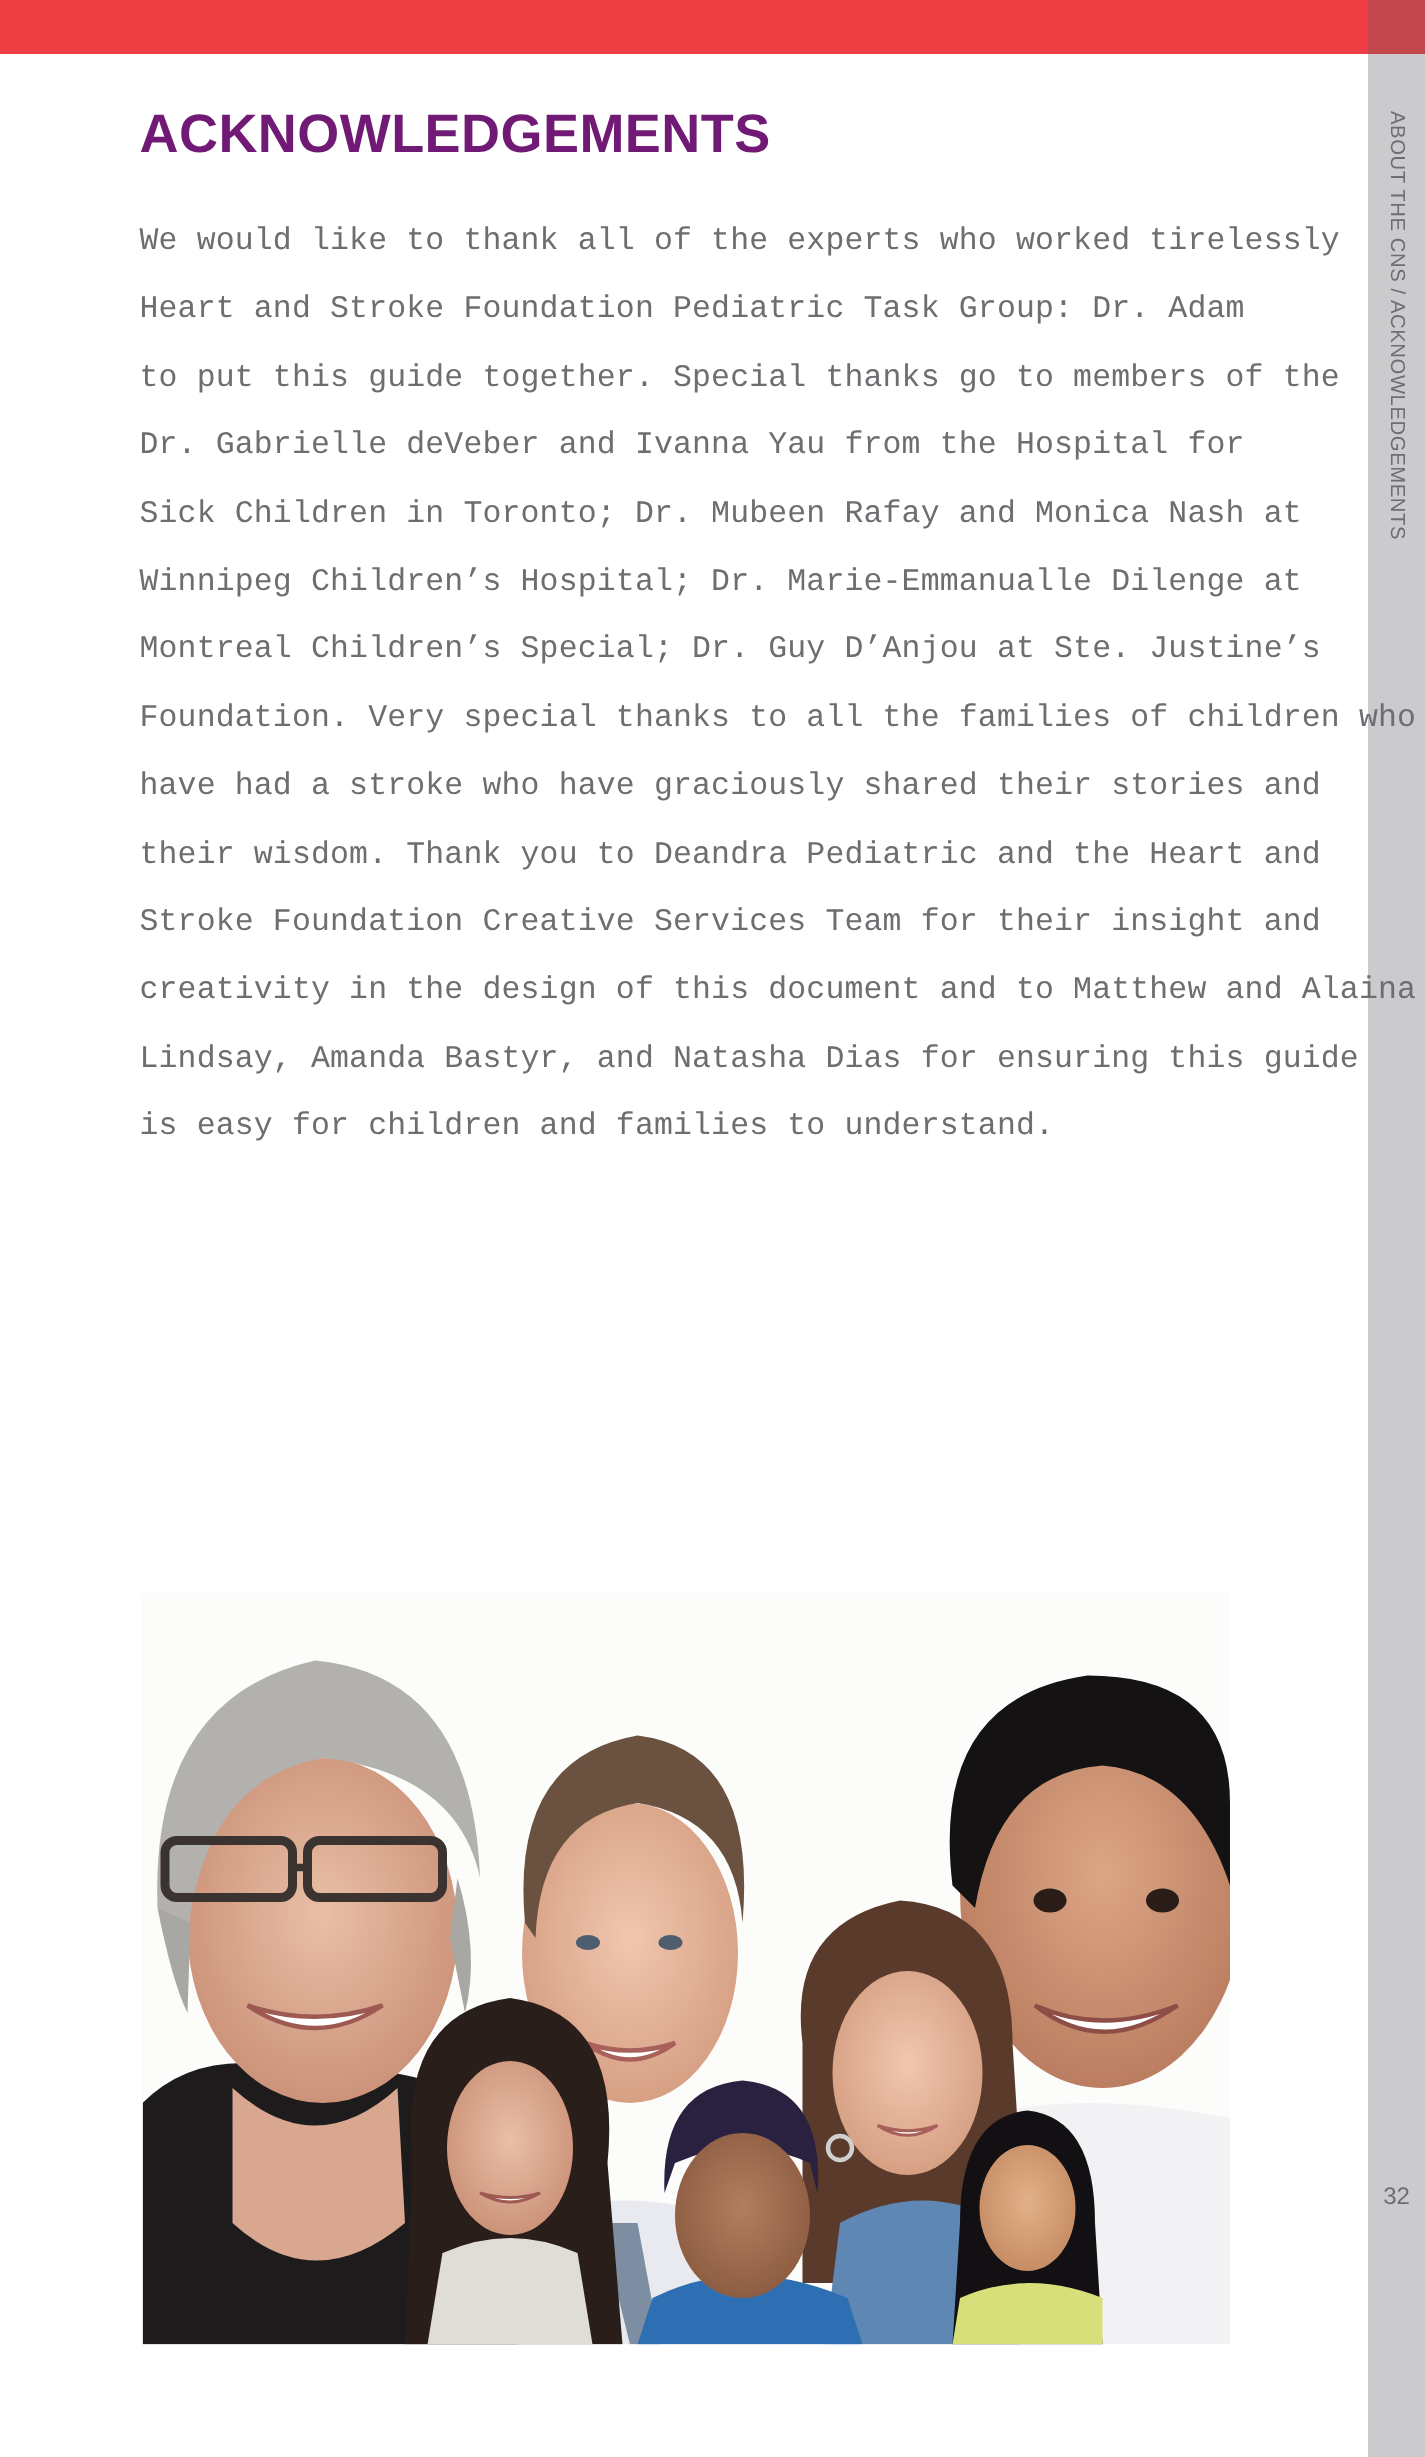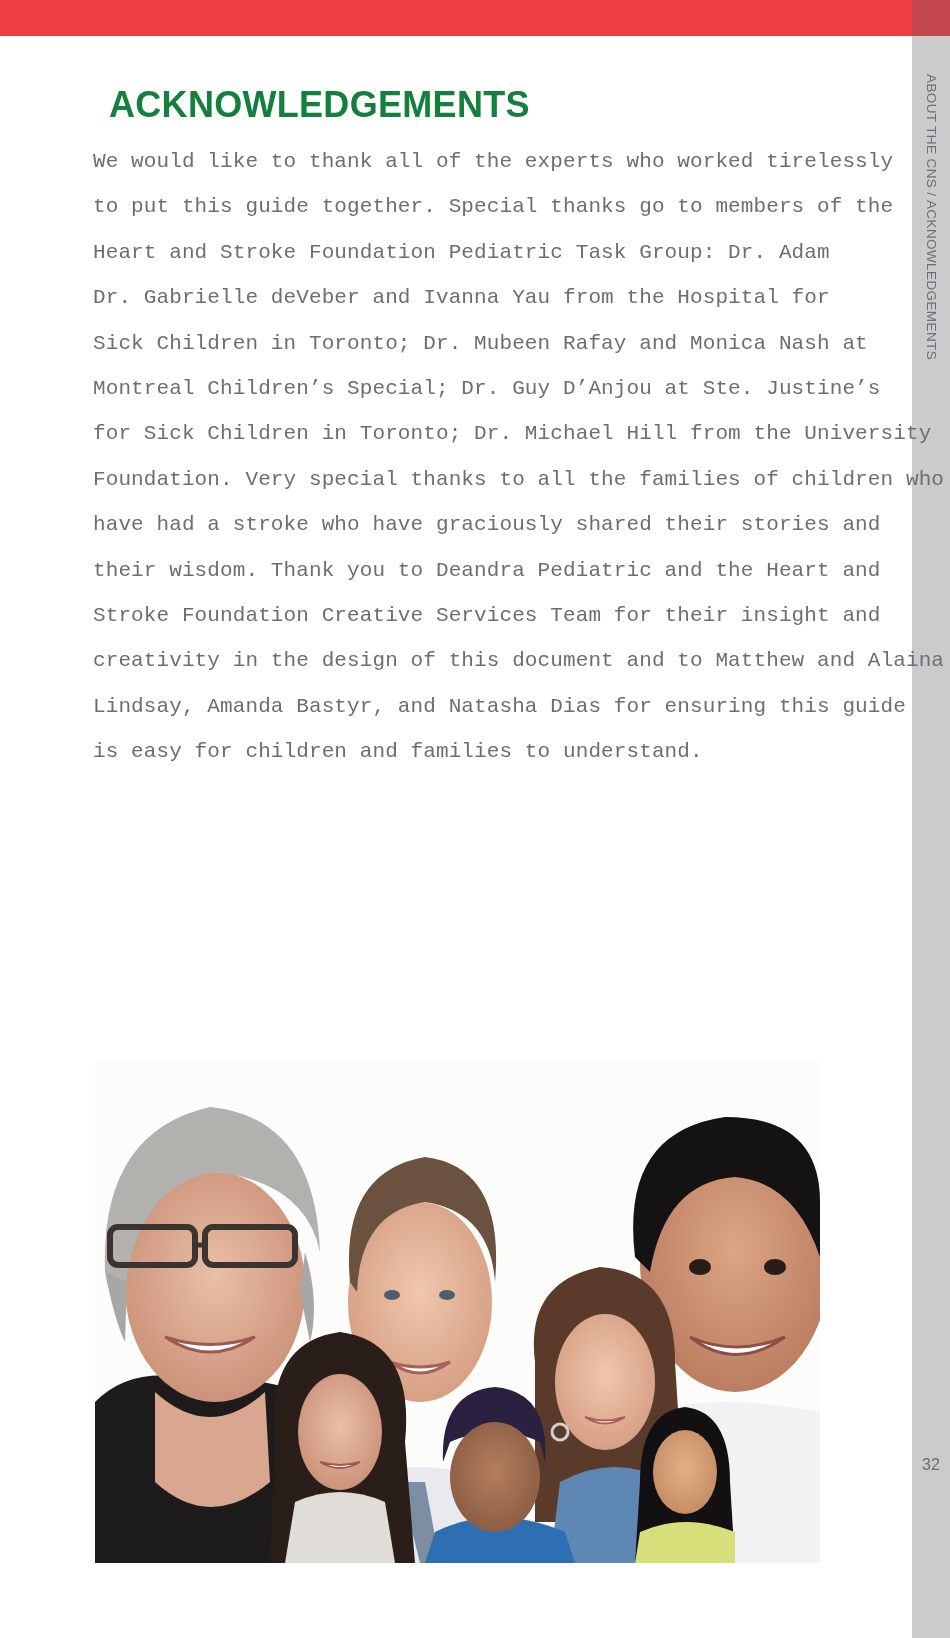--- a/index.html
+++ b/index.html
@@ -51,25 +51,25 @@
       width: 38px;
       top: 1456px;
       text-align: center;
       font-size: 16px;
       color: #6d6e71;
     }
     .page-title {
       position: absolute;
       left: 93px;
       top: 68px;
-      margin: 16px;
+      margin: 0;
       font-size: 36px;
       font-weight: bold;
       letter-spacing: 0.3px;
-      color: #15803d;
+      color: #701a75;
     }
     .body-text {
       position: absolute;
       left: 93px;
       top: 139px;
       width: 720px;
       margin: 0;
     }
     .body-line {
       display: block;
@@ -100,26 +100,26 @@
 <div class="top-bar"></div>
 <div class="side-tab-top"></div>
 <div class="side-tab"></div>
 <div class="side-tab-label">ABOUT THE CNS / ACKNOWLEDGEMENTS</div>
 <div class="page-number">32</div>
 
 <h1 class="page-title">ACKNOWLEDGEMENTS</h1>
 
 <div class="body-text">
   <span class="body-line">We would like to thank all of the experts who worked tirelessly</span>
+  <span class="body-line">Heart and Stroke Foundation Pediatric Task Group: Dr. Adam</span>
   <span class="body-line">to put this guide together. Special thanks go to members of the</span>
-  <span class="body-line">Heart and Stroke Foundation Pediatric Task Group: Dr. Adam</span>
   <span class="body-line">Dr. Gabrielle deVeber and Ivanna Yau from the Hospital for</span>
   <span class="body-line">Sick Children in Toronto; Dr. Mubeen Rafay and Monica Nash at</span>
+  <span class="body-line">Winnipeg Children’s Hospital; Dr. Marie-Emmanualle Dilenge at</span>
   <span class="body-line">Montreal Children’s Special; Dr. Guy D’Anjou at Ste. Justine’s</span>
-  <span class="body-line">for Sick Children in Toronto; Dr. Michael Hill from the University</span>
   <span class="body-line">Foundation. Very special thanks to all the families of children who</span>
   <span class="body-line">have had a stroke who have graciously shared their stories and</span>
   <span class="body-line">their wisdom. Thank you to Deandra Pediatric and the Heart and</span>
   <span class="body-line">Stroke Foundation Creative Services Team for their insight and</span>
   <span class="body-line">creativity in the design of this document and to Matthew and Alaina</span>
   <span class="body-line">Lindsay, Amanda Bastyr, and Natasha Dias for ensuring this guide</span>
   <span class="body-line">is easy for children and families to understand.</span>
 </div>
 
 <div class="photo">

